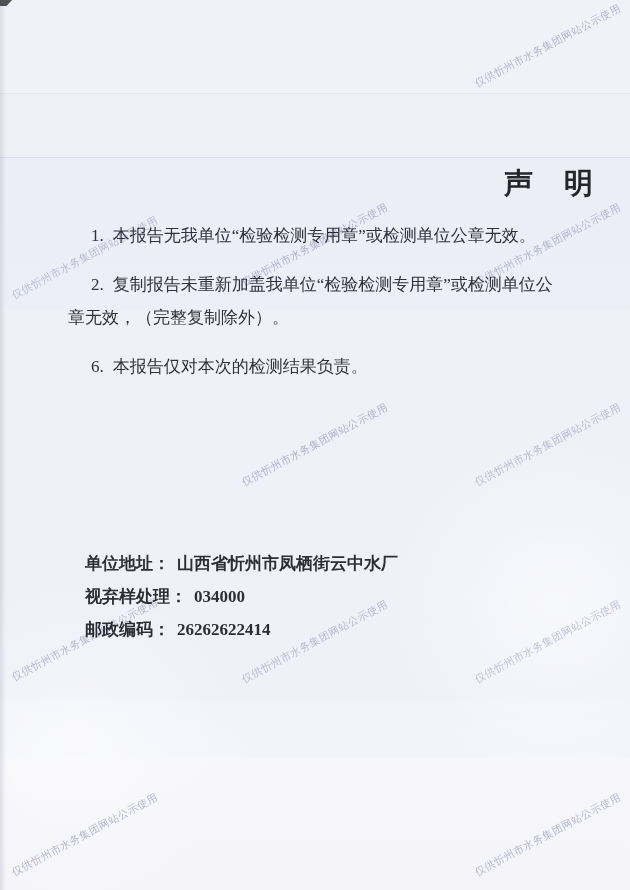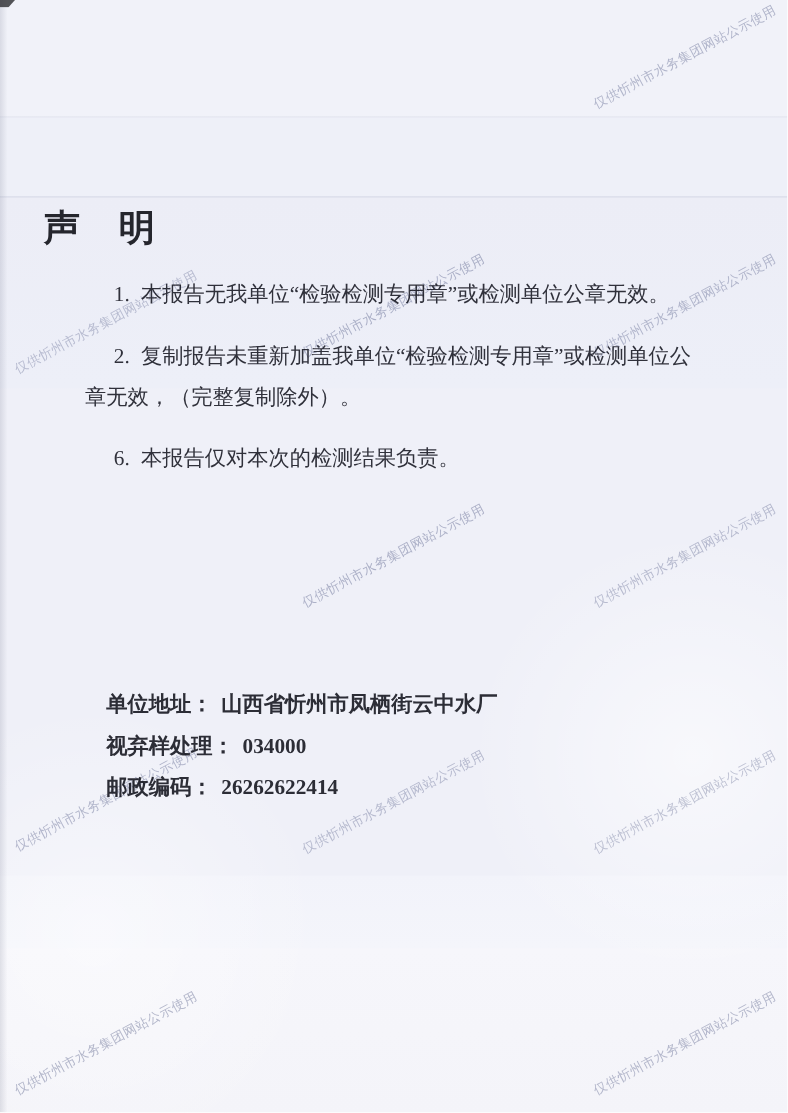--- a/index.html
+++ b/index.html
@@ -28,22 +28,22 @@
   .scan-line{
     position:absolute;left:0;width:100%;height:1px;
     background:rgba(150,155,185,0.22);
   }
   .corner-mark{
     position:absolute;left:0;top:0;width:12px;height:6px;
     background:#2a2a2e;opacity:.8;
     clip-path:polygon(0 0,100% 0,55% 100%,0 100%);
   }
   .title{
-    position:absolute;left:35px;top:166px;width:524px;
-    text-align:left;
+    position:absolute;left:70px;top:166px;width:524px;
+    text-align:right;
     font-family:"Liberation Sans","DejaVu Sans",sans-serif;
     font-weight:bold;font-size:29px;line-height:34px;
     color:#25262d;letter-spacing:1px;
   }
   .statements{
     position:absolute;left:52px;top:203px;width:524px;
     color:#30313b;font-size:17px;
   }
   .statements p{
     margin:16px;line-height:33px;text-indent:23px;

